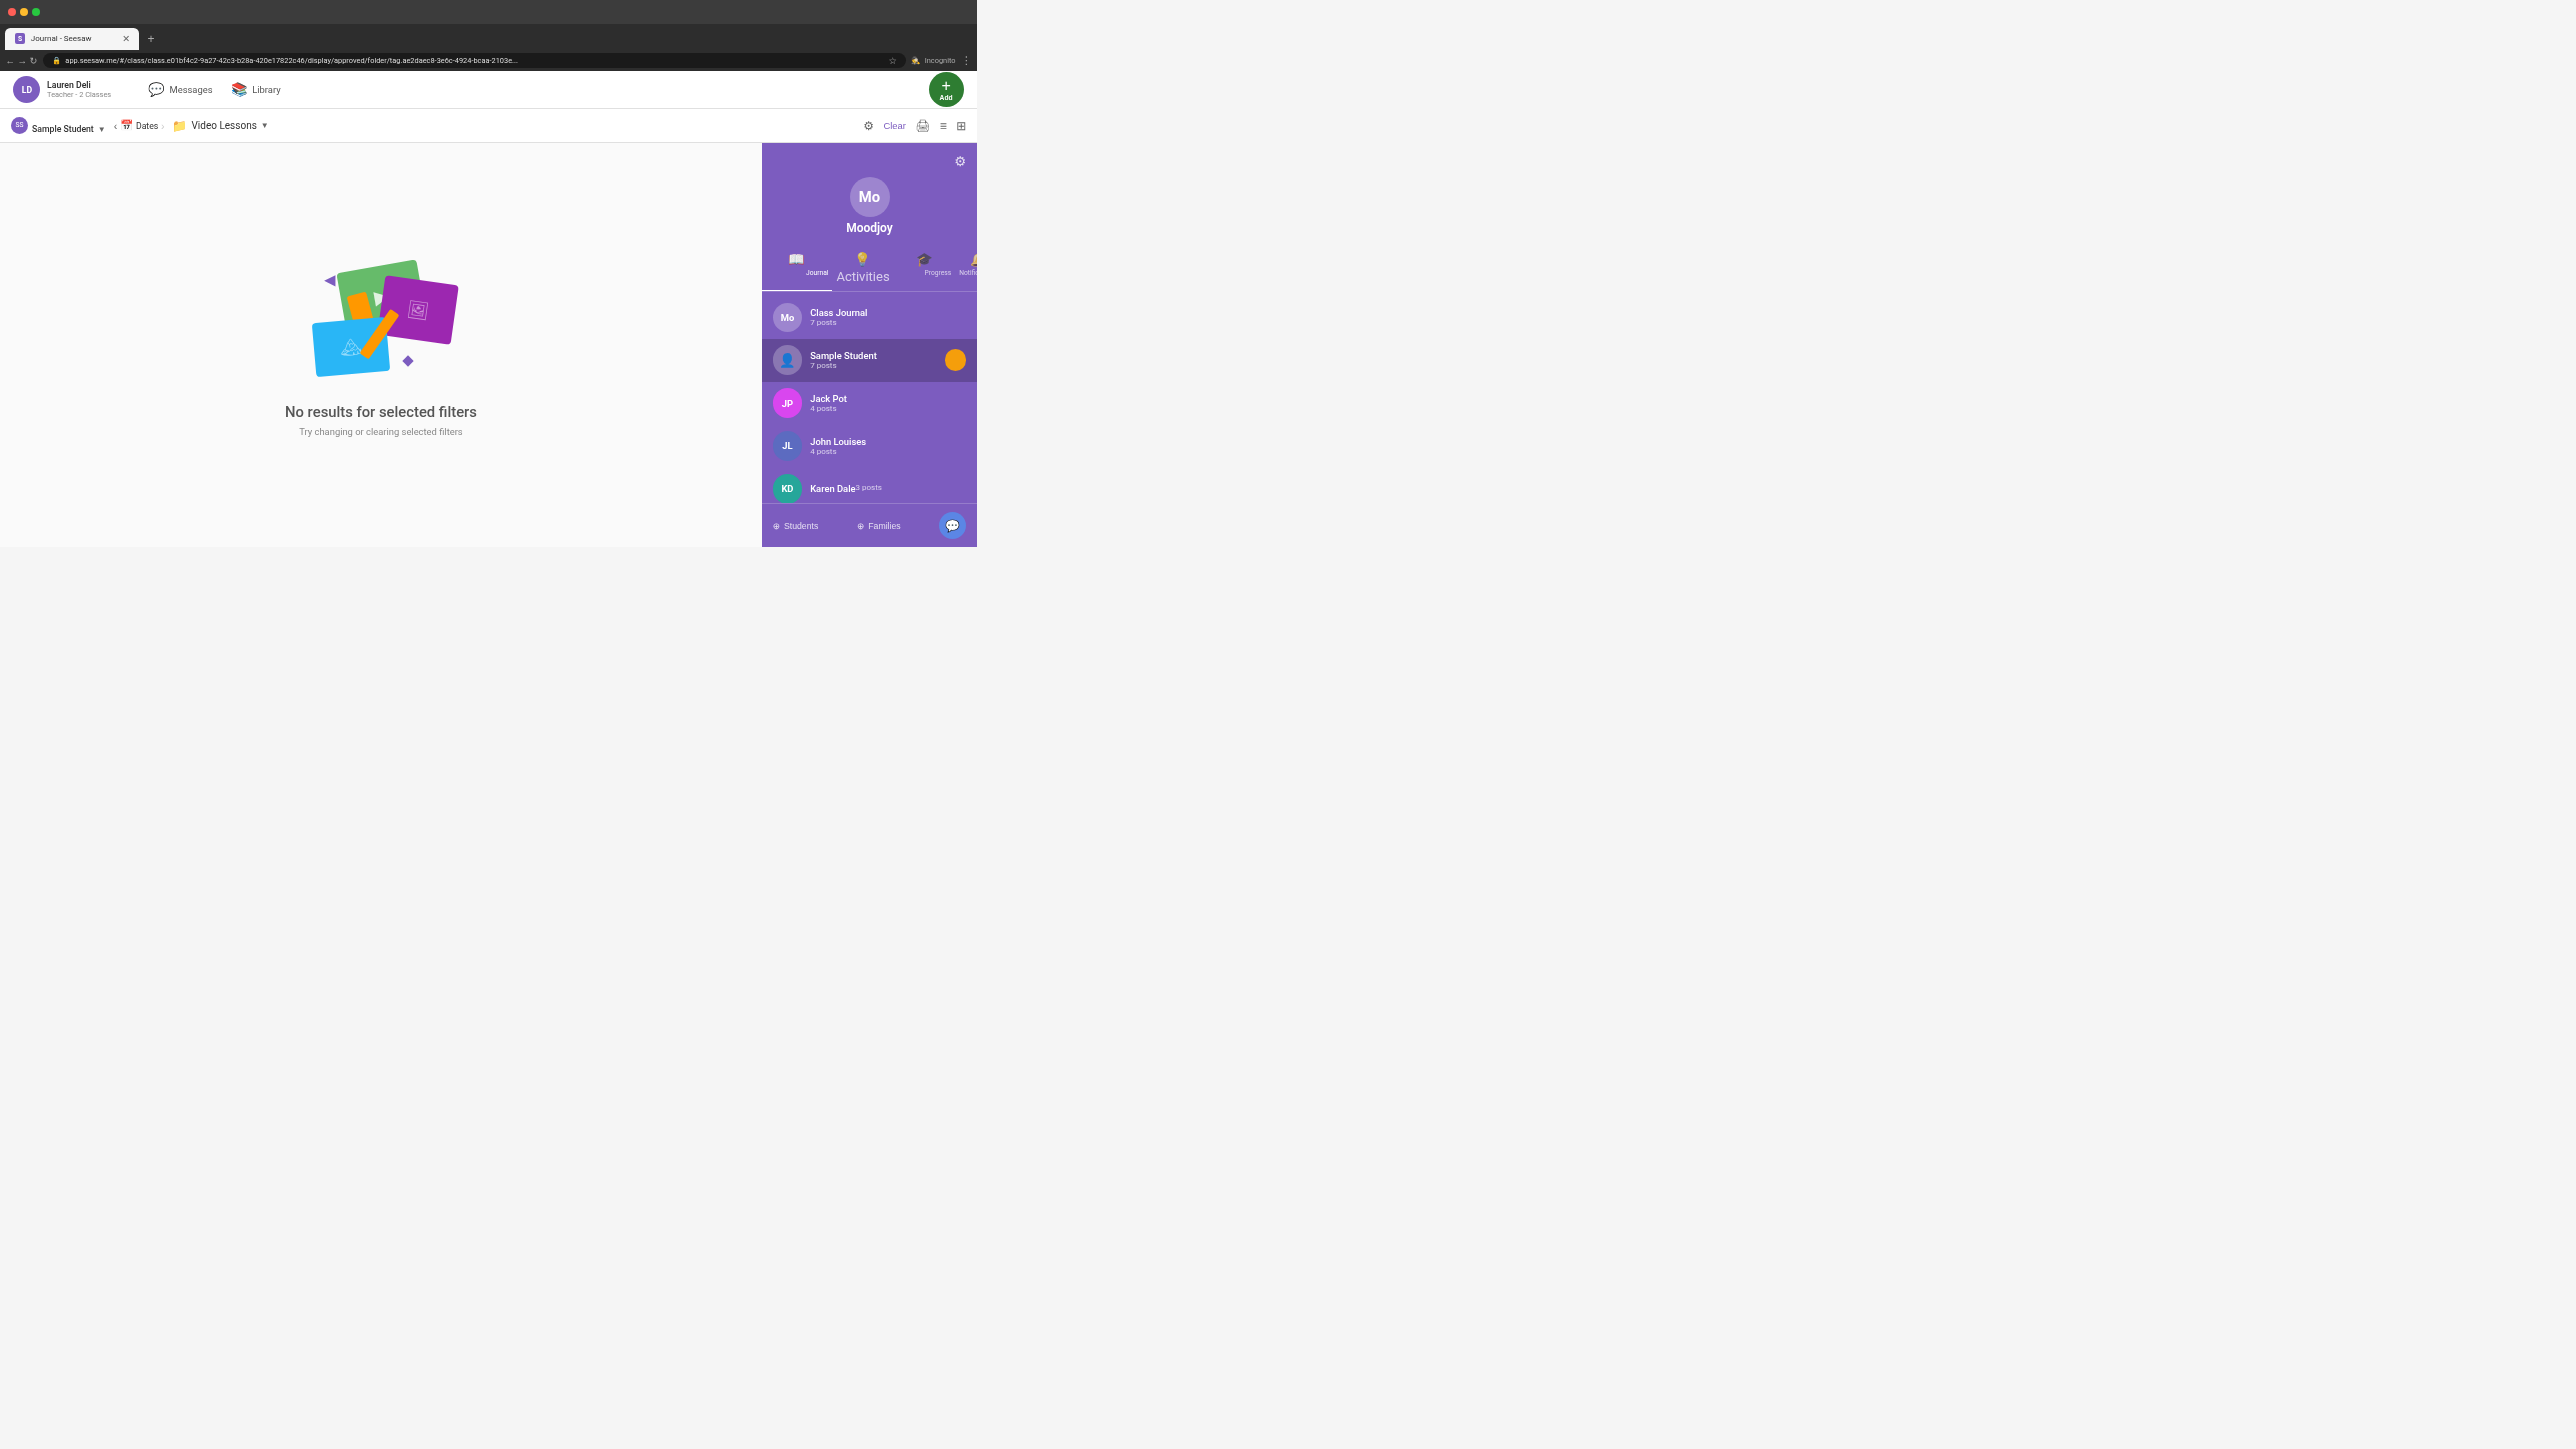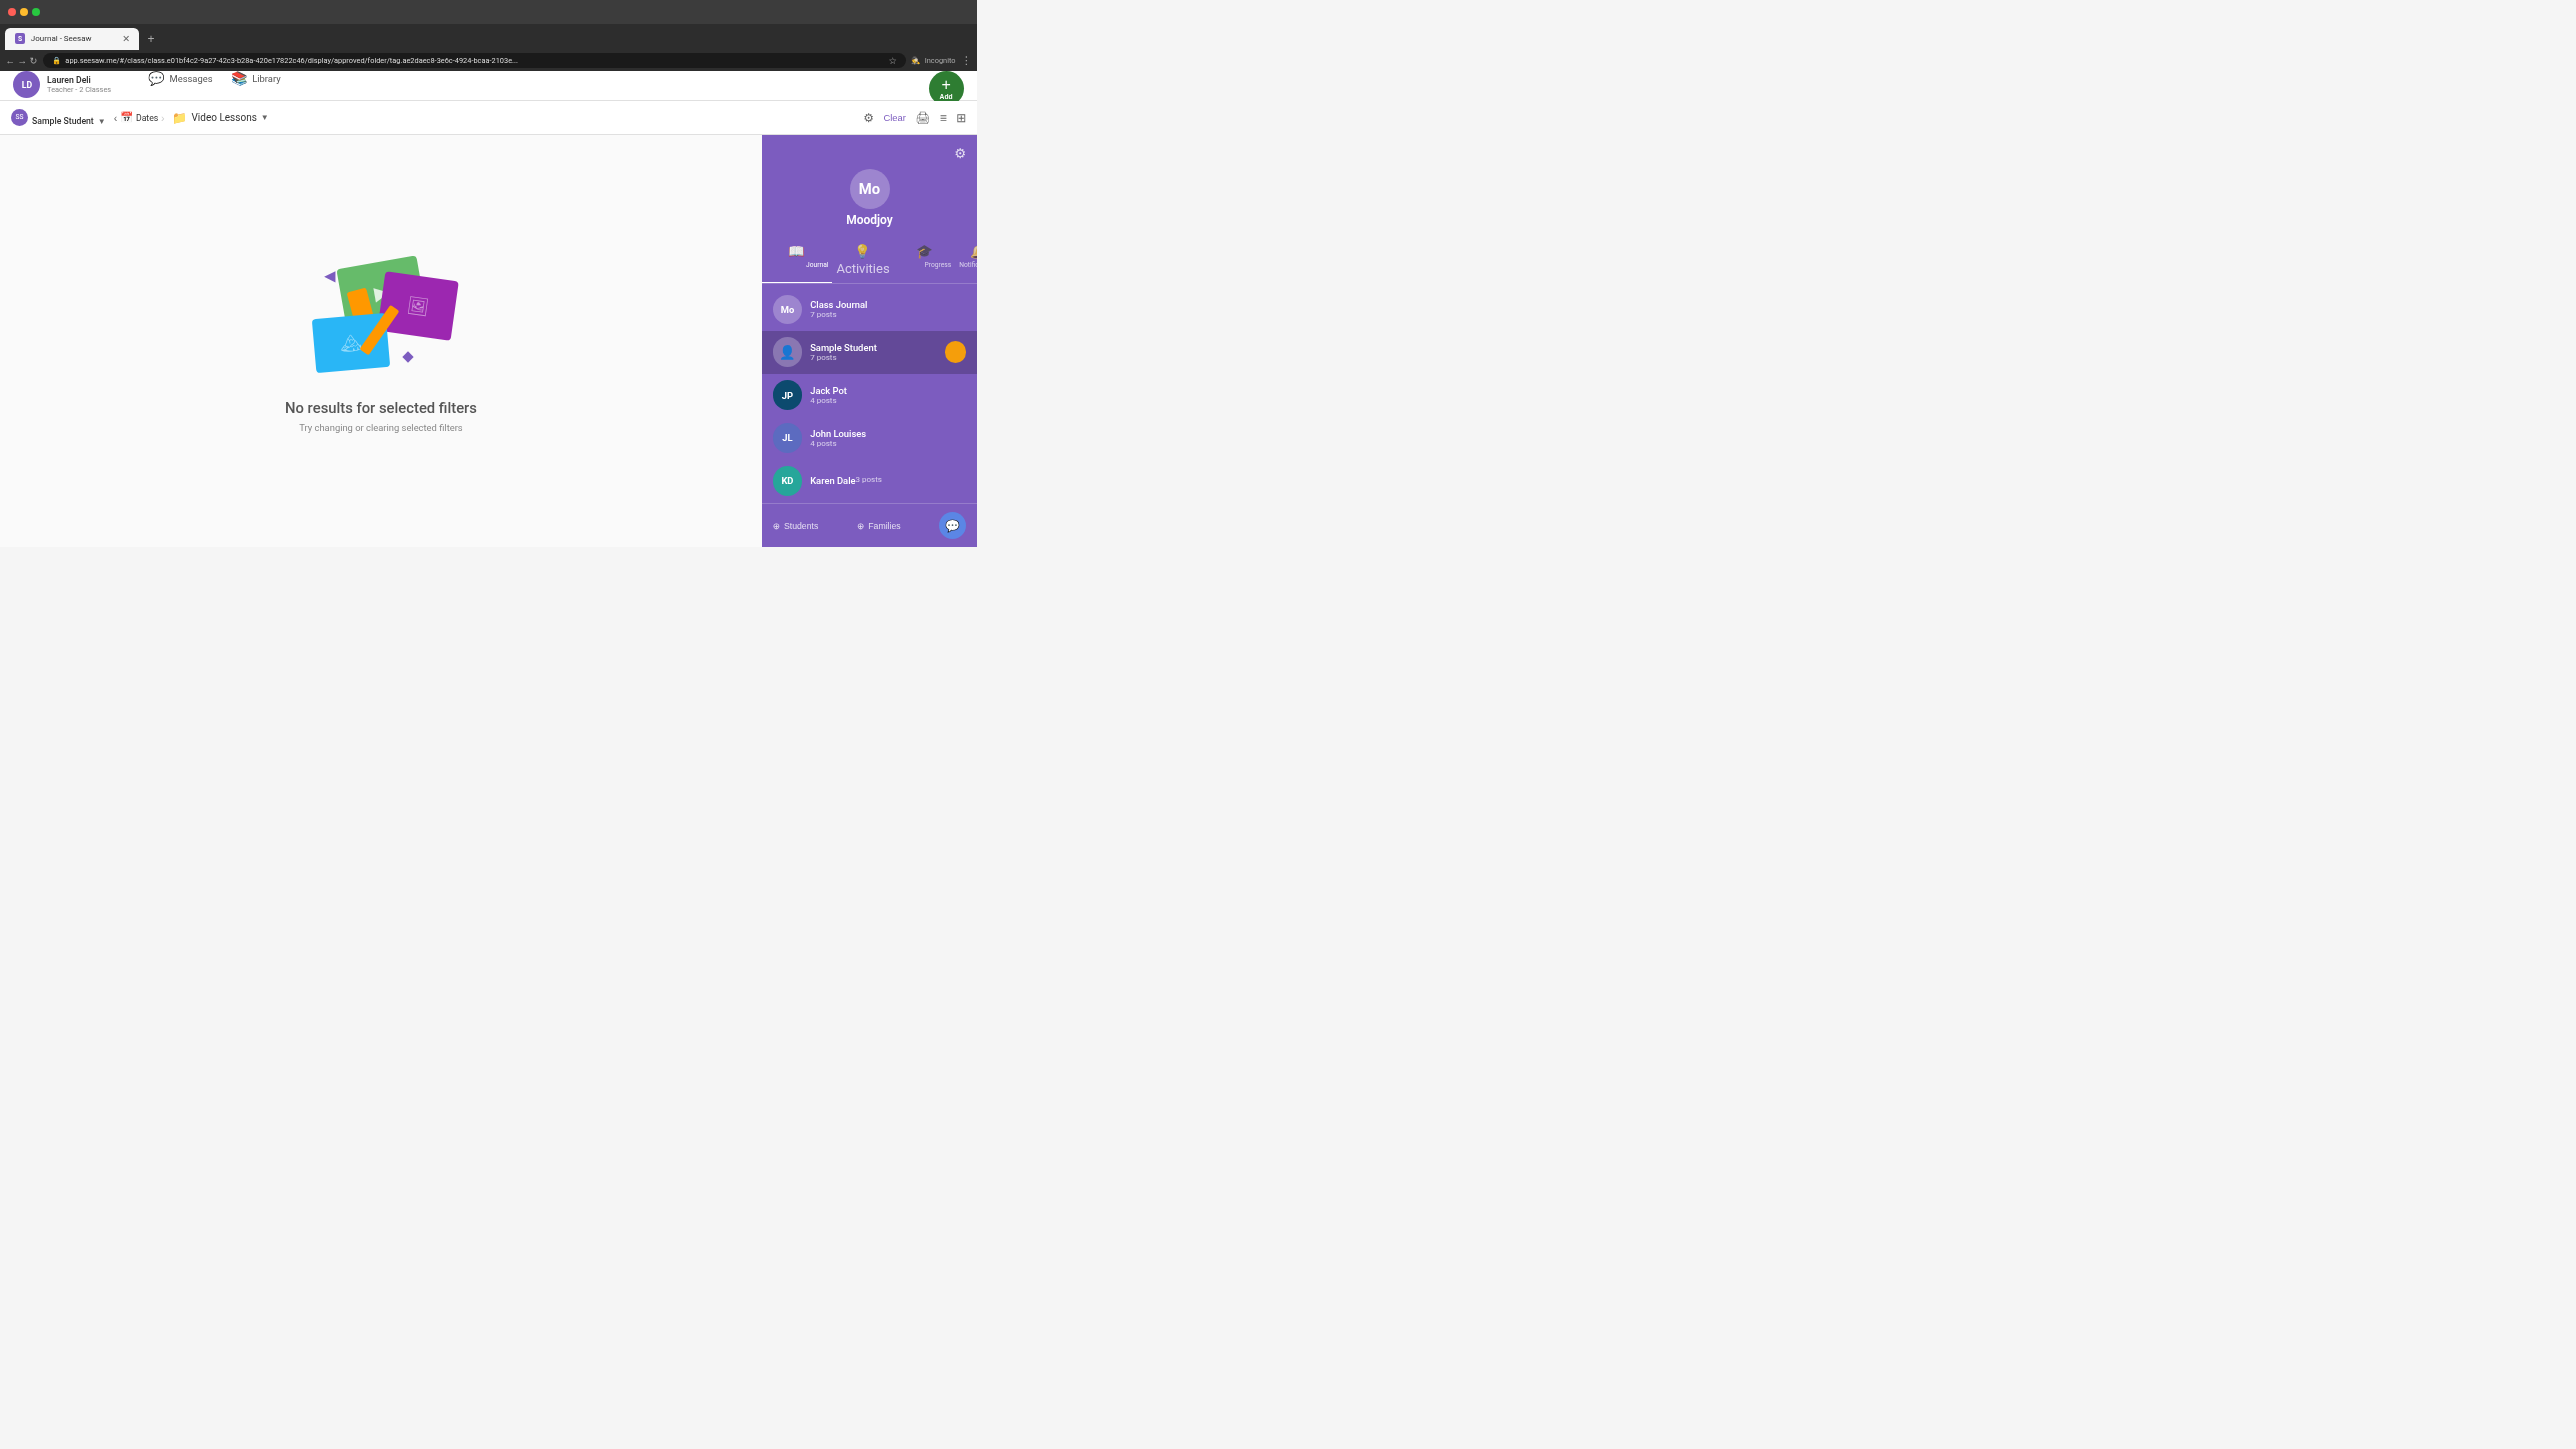--- a/index.html
+++ b/index.html
@@ -42,21 +42,21 @@
   </div>
   <div style="display:flex;align-items:center;gap:4px;color:#aaa;font-size:7.4px;">
     <span>🕵</span>
     <span>Incognito</span>
   </div>
   <span style="color:#aaa;font-size:10.7px;cursor:pointer;">⋮</span>
 </div>
 
 <div style="display:flex; flex-direction:column; height:calc(547px - 71px); background:white;">
 
-  <div style="height:30px; background:white; border-bottom:0.7px solid #e0e0e0; display:flex; align-items:flex-start; padding:0 13.4px; gap:10.7px;">
+  <div style="height:38px; background:white; border-bottom:0.7px solid #e0e0e0; display:flex; align-items:center; padding:0 13.4px; gap:10.7px;">
     <div style="display:flex;align-items:center;gap:6.7px;">
       <div style="width:27px;height:27px;border-radius:50%;background:#7c5cbf;display:flex;align-items:center;justify-content:center;color:white;font-size:8.7px;font-weight:bold;">LD</div>
       <div style="display:flex;flex-direction:column;">
         <span style="font-size:8.7px;font-weight:600;color:#333;">Lauren Deli</span>
         <span style="font-size:7.4px;color:#888;">Teacher - 2 Classes</span>
       </div>
     </div>
     <div style="display:flex;gap:19px;margin-left:27px;">
       <div style="display:flex;align-items:center;gap:4px;color:#555;font-size:9.4px;cursor:pointer;">
         <span style="font-size:13.4px;">💬</span>
@@ -182,21 +182,21 @@
             <span style="font-size:13.4px;">👤</span>
           </div>
           <div style="display:flex;flex-direction:column;flex:1;">
             <span style="color:white;font-size:9.4px;font-weight:500;">Sample Student</span>
             <span style="color:rgba(255,255,255,0.7);font-size:8px;">7 posts</span>
           </div>
           <div style="width:21.5px;height:21.5px;border-radius:50%;background:#f59e0b;flex-shrink:0;"></div>
         </div>
 
         <div style="display:flex;align-items:center;gap:8px;padding:6.7px 10.7px;cursor:pointer;">
-          <div style="width:29.5px;height:29.5px;border-radius:50%;background:#0c4a6e;display:flex;align-items:center;justify-content:center;color:white;font-size:9.4px;font-weight:bold;flex-shrink:0;">JP</div>
+          <div style="width:29.5px;height:29.5px;border-radius:50%;background:#d946ef;display:flex;align-items:center;justify-content:center;color:white;font-size:9.4px;font-weight:bold;flex-shrink:0;">JP</div>
           <div style="display:flex;flex-direction:column;">
             <span style="color:white;font-size:9.4px;font-weight:500;">Jack Pot</span>
             <span style="color:rgba(255,255,255,0.7);font-size:8px;">4 posts</span>
           </div>
         </div>
 
         <div style="display:flex;align-items:center;gap:8px;padding:6.7px 10.7px;cursor:pointer;">
           <div style="width:29.5px;height:29.5px;border-radius:50%;background:#5c6bc0;display:flex;align-items:center;justify-content:center;color:white;font-size:9.4px;font-weight:bold;flex-shrink:0;">JL</div>
           <div style="display:flex;flex-direction:column;">
             <span style="color:white;font-size:9.4px;font-weight:500;">John Louises</span>

